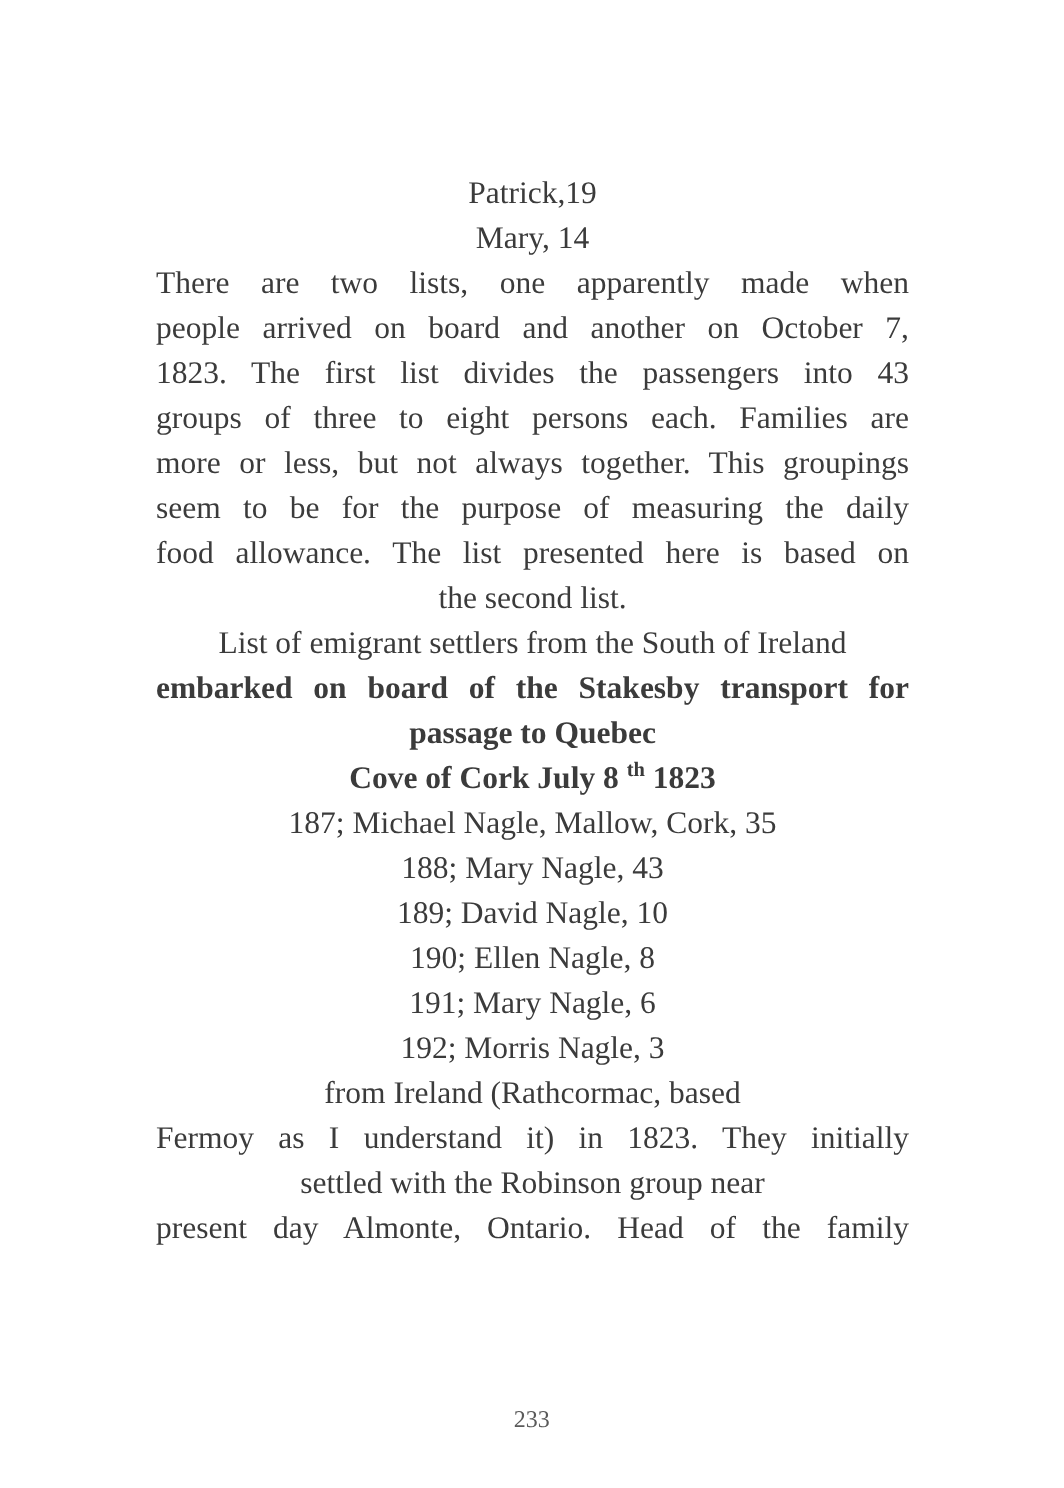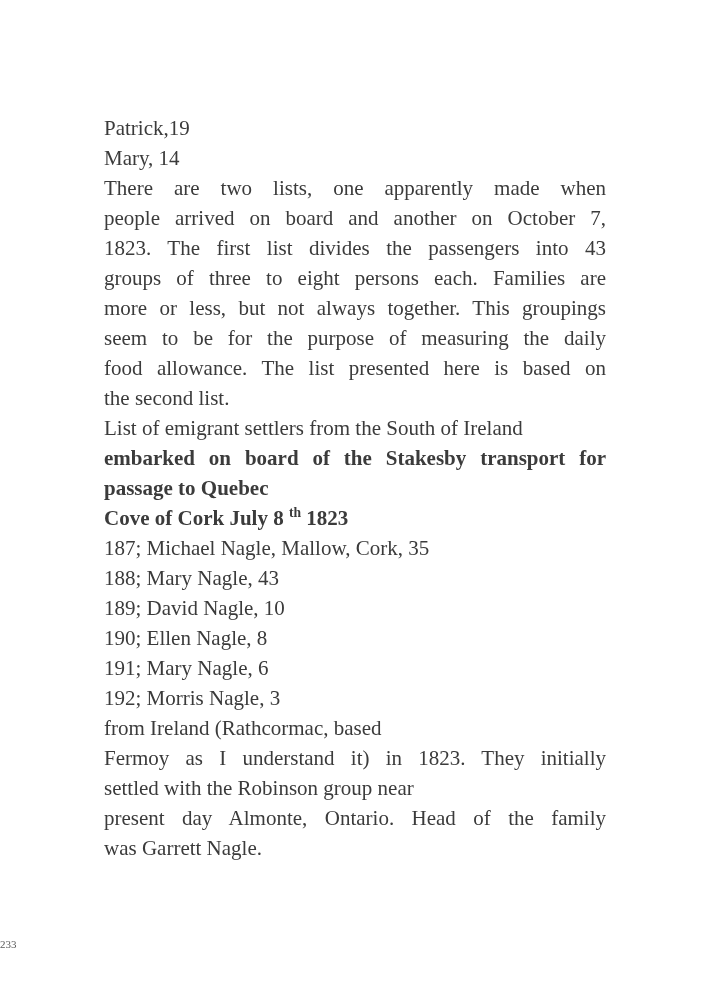--- a/index.html
+++ b/index.html
@@ -18,41 +18,42 @@
   }
   .text-block {
     position: absolute;
     left: 104px;
     top: 113px;
     width: 502px;
     font-size: 21px;
     line-height: 30px;
   }
   .line {
-    text-align: left;
+    text-align: center;
   }
   .line.justify {
     text-align: justify;
     text-align-last: justify;
     font-family: Liberation Serif, serif;
   }
   .bold {
     font-weight: bold;
   }
   .super {
     vertical-align: super;
     font-size: 0.65em;
     line-height: 0;
   }
   .page-number {
     position: absolute;
     top: 938px;
     left: 0;
     width: 100%;
-    font-size: 11px;
+    text-align: center;
+    font-size: 16px;
     color: #5a5a5a;
   }
 </style>
 </head>
 <body>
 
 <div class="page">
   <div class="text-block">
       <div class="line"><span>Patrick,19</span></div>
       <div class="line"><span>Mary, 14</span></div>
@@ -71,16 +72,15 @@
       <div class="line"><span>187; Michael Nagle, Mallow, Cork, 35</span></div>
       <div class="line"><span>188; Mary Nagle, 43</span></div>
       <div class="line"><span>189; David Nagle, 10</span></div>
       <div class="line"><span>190; Ellen Nagle, 8</span></div>
       <div class="line"><span>191; Mary Nagle, 6</span></div>
       <div class="line"><span>192; Morris Nagle, 3</span></div>
       <div class="line"><span>from Ireland (Rathcormac, based</span></div>
       <div class="line justify"><span>Fermoy as I understand it) in 1823. They initially</span></div>
       <div class="line"><span>settled with the Robinson group near</span></div>
       <div class="line justify"><span>present day Almonte, Ontario. Head of the family</span></div>
-      <div class="line"><span>was Garrett Nagle.</span></div>
     </div>
   <div class="page-number">233</div>
 </div>
 
 </body></html>

